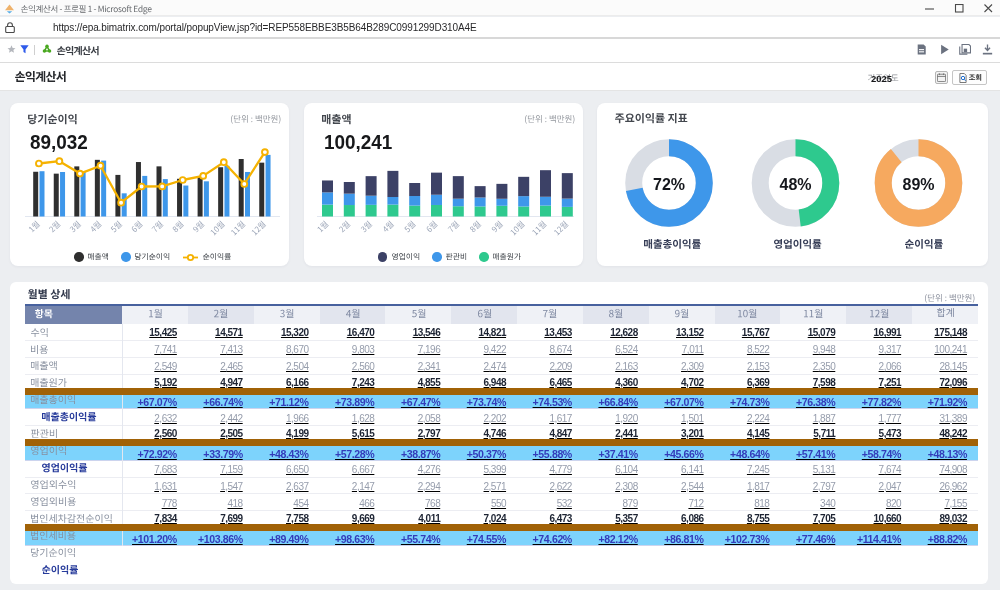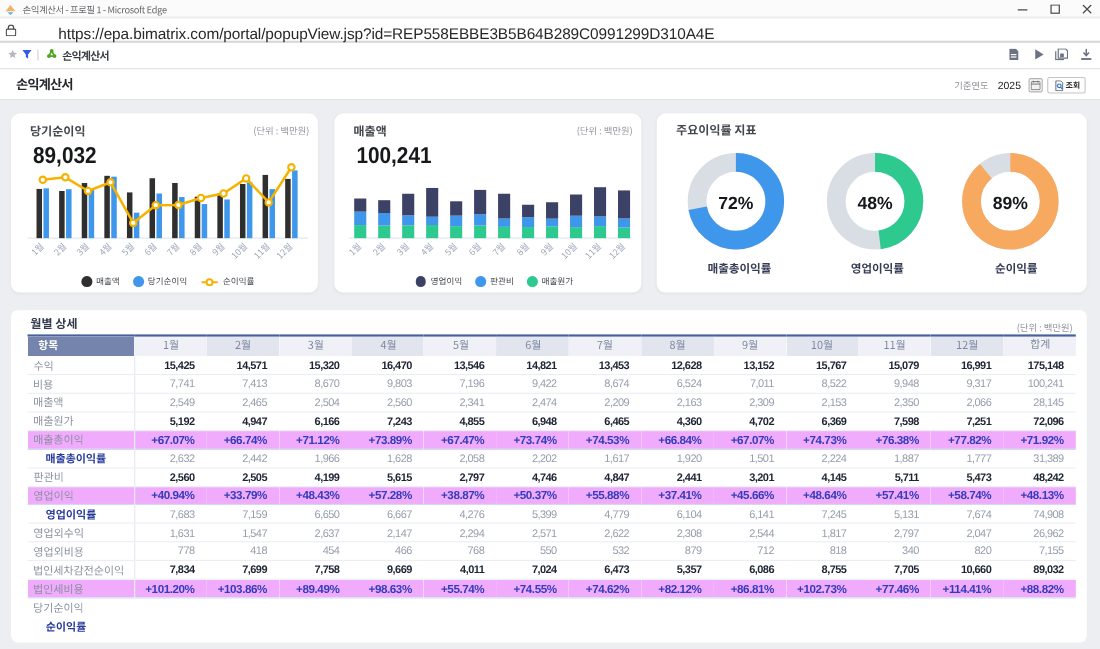--- a/index.html
+++ b/index.html
@@ -1,45 +1,45 @@
 <!DOCTYPE html>
 <html><head><meta charset="utf-8">
 <style>
 * { margin:0; padding:0; box-sizing:border-box; }
 html,body { width:1000px; height:590px; overflow:hidden; }
 body { font-family:"Liberation Sans", sans-serif; position:relative; background:#eceef1; }
 .abs { position:absolute; }
 .titlebar { left:0; top:0; width:1000px; height:16px; background:#fbfbfb; border-bottom:1px solid #ececec; }
 .urlbar { left:0; top:17px; width:1000px; height:21px; background:#fff; }
 .urlsep { left:0; top:37px; width:1000px; height:2px; background:#d8d8d8; }
-.urltxt { left:21px; top:22px; font-size:14px; color:#28282a; letter-spacing:-0.1px;padding-left:32px; }
+.urltxt { left:21px; top:22px; font-size:10px; color:#28282a; letter-spacing:-0.1px;padding-left:32px; }
 .toolbar { left:0; top:39px; width:1000px; height:24px; background:#fff; border-bottom:1px solid #dcdcdc; }
 .pagehead { left:0; top:63px; width:1000px; height:28px; background:#fff; border-bottom:1px solid #e4e4e4; }
-.kjyear { left:907px; top:73px; font-size:9.5px; font-weight:normal; color:#17181a; }
+.kjyear { left:871px; top:73px; font-size:9.5px; font-weight:bold; color:#17181a; }
 .calico { left:935px; top:71px; width:13px; height:13px; border:1px solid #b5b5b5; border-radius:2px; background:#f2f2f2; }
 .btn-search { left:952px; top:69.5px; width:35px; height:15px; border:1px solid #c5c5c5; border-radius:2px; background:#fdfdfd; }
 .card { background:#fff; border-radius:8px; box-shadow:0 1px 3px rgba(30,40,70,0.05); }
 .bignum { font-size:21px; font-weight:bold; color:#17181a; transform:scaleX(0.9); transform-origin:left top; }
 .legend { position:absolute; left:0; right:0; top:144.5px; text-align:center; }
 .legend .dot { display:inline-block; width:9.5px; height:9.5px; border-radius:50%; margin-right:3.5px; vertical-align:-1px; }
 .legend .item { margin:0 6px; display:inline-flex; align-items:center; gap:0px; }
 .legend .item svg { }
 .tpanel { left:10px; top:282px; width:978px; height:302px; background:#fff; border-radius:6px; }
 table.dt { position:absolute; left:25px; top:304px; border-collapse:collapse; table-layout:fixed; }
 table.dt th, table.dt td { height:16.9px; padding:1.5px 0 0 0; overflow:hidden; white-space:nowrap; font-size:10px; }
 table.dt thead th { border-top:2px solid #47619e; height:18.8px; padding-top:0; padding-bottom:3px; font-weight:normal; }
 .hlabel { background:#7484ac; }
 .hm { background:#eff1f6; }
 .hm.even { background:#e2e5ee; }
-tbody tr { border-bottom:1px solid #ecedf2; }
+tbody tr { border-bottom:1px solid #ecedf2;text-decoration:underline; }
 td.rl { border-right:1px solid #e4e7ef; }
 td.v { text-align:right; padding-right:11px !important; }
 td.v.b { font-weight:bold; color:#1d2433; letter-spacing:-0.5px; }
 td.v.d { color:#969dac; letter-spacing:-0.5px; }
-tr.hlrow { background:#f0abfc; border-top:1px solid #a16207; border-bottom:1px solid #ccd4ee; }
+tr.hlrow { background:#7dd3fc; border-top:7px solid #a16207; border-bottom:1px solid #ccd4ee; }
 td.hl-v { color:#333cba; font-weight:bold; font-size:10.6px !important; letter-spacing:-0.4px; }
 </style></head>
 <body>
 <div class="abs titlebar"></div>
 <svg class="abs" style="left:4px;top:3px" width="11" height="11" viewBox="0 0 11 11">
     <path d="M1 7.2 L5.5 1.5 L10 7.2 Z" fill="#efb26b"></path>
     <path d="M2.8 8.2 L8.2 8.2 L5.5 10.6 Z" fill="#58aee8"></path>
   </svg>
 <svg class="abs" style="left:20.0px;top:3.5px;" width="132.6" height="11.2" viewBox="-1.0 -1.0 132.57 11.15" fill="#63666a">
     <g transform="translate(-0.43,7.03) scale(0.00850,-0.00850)">
@@ -665,21 +665,21 @@
         <td class="v b">4,847</td>
         <td class="v b">2,441</td>
         <td class="v b">3,201</td>
         <td class="v b">4,145</td>
         <td class="v b">5,711</td>
         <td class="v b">5,473</td>
         <td class="v b">48,242</td>
       </tr>
       <tr class="hlrow">
         <td class="rl"></td>
-        <td class="v hl-v">+40.94%</td>
+        <td class="v hl-v">+72.92%</td>
         <td class="v hl-v">+33.79%</td>
         <td class="v hl-v">+48.43%</td>
         <td class="v hl-v">+57.28%</td>
         <td class="v hl-v">+38.87%</td>
         <td class="v hl-v">+50.37%</td>
         <td class="v hl-v">+55.88%</td>
         <td class="v hl-v">+37.41%</td>
         <td class="v hl-v">+45.66%</td>
         <td class="v hl-v">+48.64%</td>
         <td class="v hl-v">+57.41%</td>

